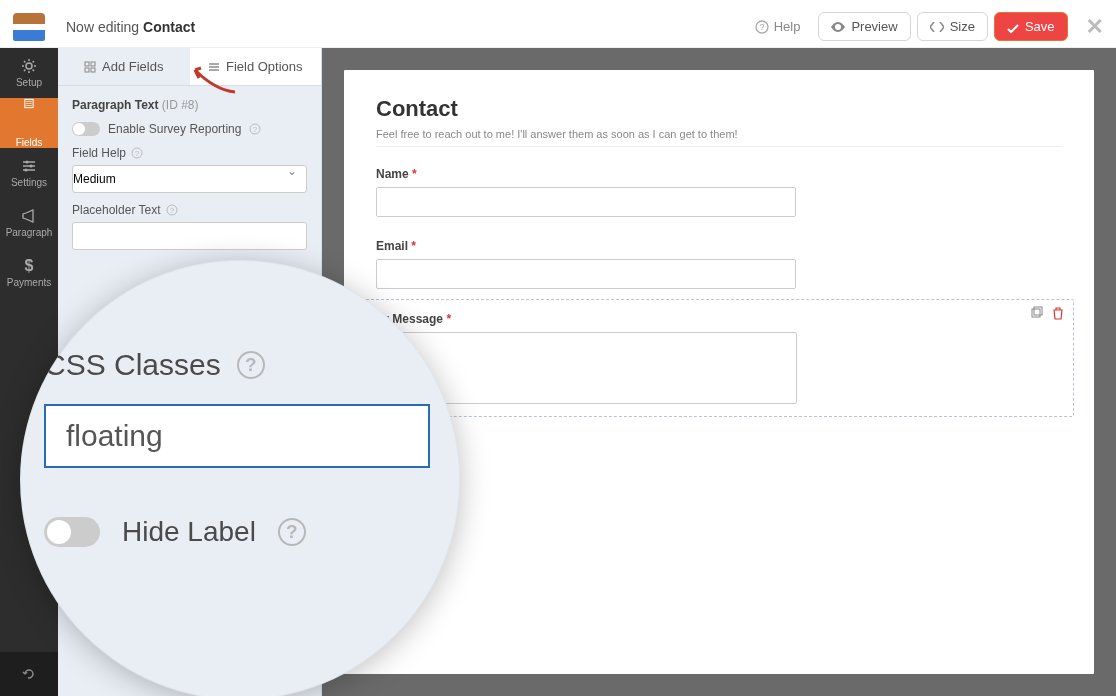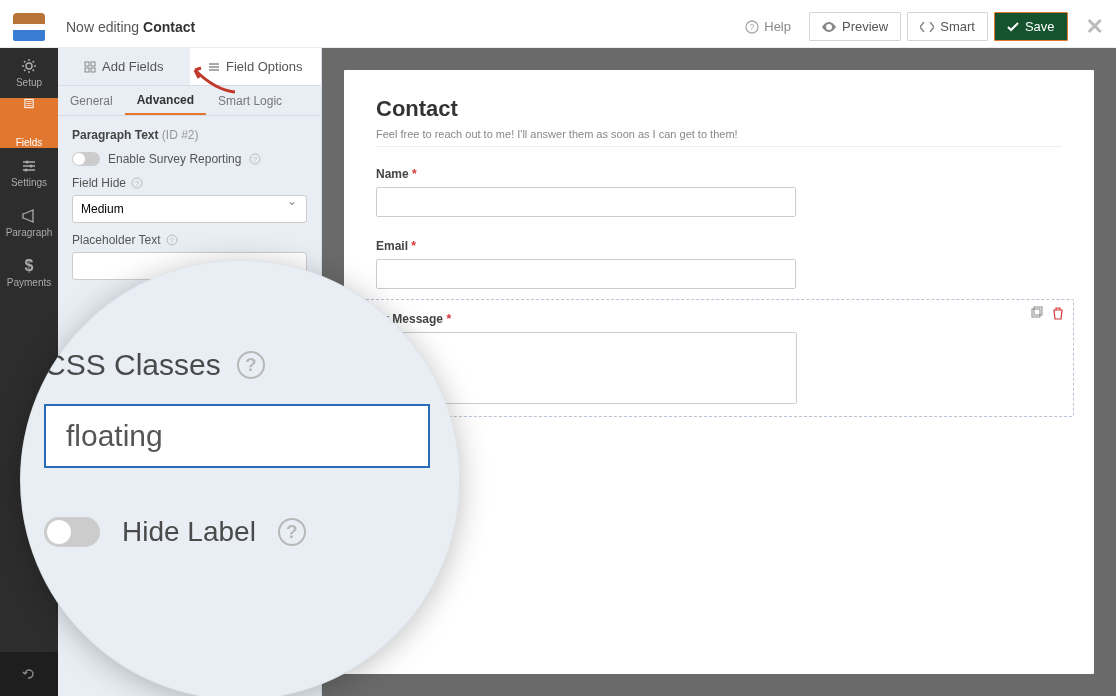--- a/index.html
+++ b/index.html
@@ -6,23 +6,23 @@
 body { font-family: -apple-system, BlinkMacSystemFont, "Segoe UI", Arial, sans-serif; font-size: 13px; color: #444; background: #fff; overflow: hidden; width: 1116px; height: 696px; position: relative; }
 
 .topbar { height: 48px; display: flex; align-items: center; padding: 6px 12px 0 0; border-bottom: 1px solid #eee; }
 .logo { width: 58px; display: flex; justify-content: center; }
 .logo-img { width: 32px; height: 28px; background: linear-gradient(180deg,#b8733b 0 40%,#fff 40% 60%,#3a7bd5 60%); border-radius: 4px 4px 2px 2px; }
 .editing { font-size: 14px; color: #555; margin-left: 8px; }
 .editing b { color: #333; font-weight: 600; }
 .tb-spacer { flex: 1; }
 .tb-help { display: flex; align-items: center; color: #888; font-size: 13px; margin-right: 12px; cursor: pointer; }
 .tb-help svg { margin-right: 5px; }
-.tb-btn { display: flex; align-items: center; padding: 6px 12px; border: 1px solid #d6d6d6; background: #fff; border-radius: 1px; font-size: 13px; color: #555; margin-left: 6px; cursor: pointer; }
+.tb-btn { display: flex; align-items: center; padding: 6px 12px; border: 1px solid #d6d6d6; background: #fff; border-radius: 6px; font-size: 13px; color: #555; margin-left: 6px; cursor: pointer; }
 .tb-btn svg { margin-right: 6px; }
-.tb-btn.orange { background: #14532d; border-color: #e27730; color: #fff; }
+.tb-btn.orange { background: #ef4444; border-color: #e27730; color: #fff; align-items: flex-end; }
 .tb-close { margin-left: 18px; color: #bbb; font-size: 22px; cursor: pointer; font-weight: bold; }
 
 .main { display: flex; height: 648px; }
 
 .leftnav { width: 58px; background: #2d2d2d; display: flex; flex-direction: column; }
 .nav-item { display: flex; flex-direction: column; align-items: center; justify-content: center; height: 50px; color: #aaa; font-size: 10px; cursor: pointer; gap: 3px; }
 .nav-item.active { background: #e27730; color: #fff; gap: 28px; }
 .nav-spacer { flex: 1; }
 .nav-undo { height: 44px; background: #1e1e1e; display: flex; align-items: center; justify-content: center; color: #888; }
 
@@ -33,21 +33,21 @@
 .side-tabs2 { display: flex; height: 30px; border-bottom: 1px solid #d6dde6; font-size: 12px; }
 .side-tab2 { padding: 0 12px; display: flex; align-items: center; color: #777; cursor: pointer; }
 .side-tab2.active { color: #333; font-weight: 600; border-bottom: 2px solid #e27730; }
 .side-body { padding: 12px 14px; font-size: 12px; color: #555; }
 .side-title { font-weight: 600; color: #444; margin-bottom: 2px; }
 .side-title .id { color: #999; font-weight: 400; }
 .toggle-row { display: flex; align-items: center; gap: 8px; margin: 10px 0; }
 .toggle { width: 28px; height: 14px; background: #ccc; border-radius: 8px; position: relative; }
 .toggle::after { content: ""; position: absolute; width: 12px; height: 12px; background: #fff; border-radius: 50%; top: 1px; left: 1px; }
 .side-label { font-size: 12px; color: #555; margin-top: 10px; display: flex; align-items: center; gap: 5px; }
-.side-select { width: 100%; height: 28px; border: 1px solid #ccc; border-radius: 3px; background: #fff; padding: 0 8px; font-size: 12px; margin-top: 5px; appearance: none; position: relative; }
+.side-select { width: 100%; height: 28px; border: 1px solid #ccc; border-radius: 3px; background: #fff; padding: 0 0; font-size: 12px; margin-top: 5px; appearance: none; position: relative; }
 .select-wrap { position: relative; }
 .select-wrap::after { content: "⌄"; position: absolute; right: 10px; top: 4px; color: #888; pointer-events: none; }
 .side-input { width: 100%; height: 28px; border: 1px solid #ccc; border-radius: 3px; background: #fff; padding: 0 8px; font-size: 12px; margin-top: 5px; }
 
 .preview { flex: 1; background: #6a6a6a; padding: 22px; }
 .form-card { background: #fff; width: 100%; height: 100%; border-radius: 1px; padding: 26px 32px; overflow: hidden; }
 .form-title { font-size: 22px; font-weight: 700; color: #333; margin-bottom: 6px; }
 .form-desc { font-size: 11px; color: #888; padding-bottom: 6px; border-bottom: 1px solid #eee; margin-bottom: 20px; }
 .field-row { margin-bottom: 22px; }
 .field-label { font-size: 12px; font-weight: 600; color: #444; margin-bottom: 6px; }
@@ -89,21 +89,21 @@
   <button class="tb-btn">
     <svg width="14" height="10" viewBox="0 0 14 10">
         <path d="M7 0C3 0 0 5 0 5s3 5 7 5 7-5 7-5-3-5-7-5zm0 8a3 3 0 110-6 3 3 0 010 6z" fill="#888"></path>
       </svg>
     <span>Preview</span>
   </button>
   <button class="tb-btn">
     <svg width="14" height="10" viewBox="0 0 14 10">
         <path d="M4 0L0 5l4 5M10 0l4 5-4 5" fill="none" stroke="#888" stroke-width="1.5"></path>
       </svg>
-    <span>Smart</span>
+    <span>Size</span>
   </button>
   <button class="tb-btn orange">
     <svg width="12" height="10" viewBox="0 0 12 10">
         <path d="M1 5l3 3 7-7" fill="none" stroke="#fff" stroke-width="2"></path>
       </svg>
     <span>Save</span>
   </button>
   <div class="tb-close">✕</div>
 </div>
 
@@ -170,37 +170,32 @@
       </div>
       <div class="side-tab active">
         <svg width="12" height="12" viewBox="0 0 12 12">
             <line x1="1" y1="3" x2="11" y2="3" stroke="#555"></line>
             <line x1="1" y1="6" x2="11" y2="6" stroke="#555"></line>
             <line x1="1" y1="9" x2="11" y2="9" stroke="#555"></line>
           </svg>
         <span>Field Options</span>
       </div>
     </div>
-    <div class="side-tabs2">
-      <div class="side-tab2">General</div>
-      <div class="side-tab2 active">Advanced</div>
-      <div class="side-tab2">Smart Logic</div>
-    </div>
     <div class="side-body">
-      <div class="side-title"><span>Paragraph Text</span> <span class="id">(ID #2)</span></div>
+      <div class="side-title"><span>Paragraph Text</span> <span class="id">(ID #8)</span></div>
       <div class="toggle-row">
         <div class="toggle"></div>
         <span>Enable Survey Reporting</span>
         <svg width="12" height="12" viewBox="0 0 12 12">
             <circle cx="6" cy="6" r="5" fill="none" stroke="#bbb"></circle>
             <text x="6" y="9" text-anchor="middle" font-size="8" fill="#bbb">?</text>
           </svg>
       </div>
       <div class="side-label">
-          <span>Field Hide</span>
+          <span>Field Help</span>
         <svg width="12" height="12" viewBox="0 0 12 12">
             <circle cx="6" cy="6" r="5" fill="none" stroke="#bbb"></circle>
             <text x="6" y="9" text-anchor="middle" font-size="8" fill="#bbb">?</text>
           </svg>
       </div>
       <div class="select-wrap"><select class="side-select"><option>Medium</option></select></div>
       <div class="side-label">
           <span>Placeholder Text</span>
         <svg width="12" height="12" viewBox="0 0 12 12">
             <circle cx="6" cy="6" r="5" fill="none" stroke="#bbb"></circle>

